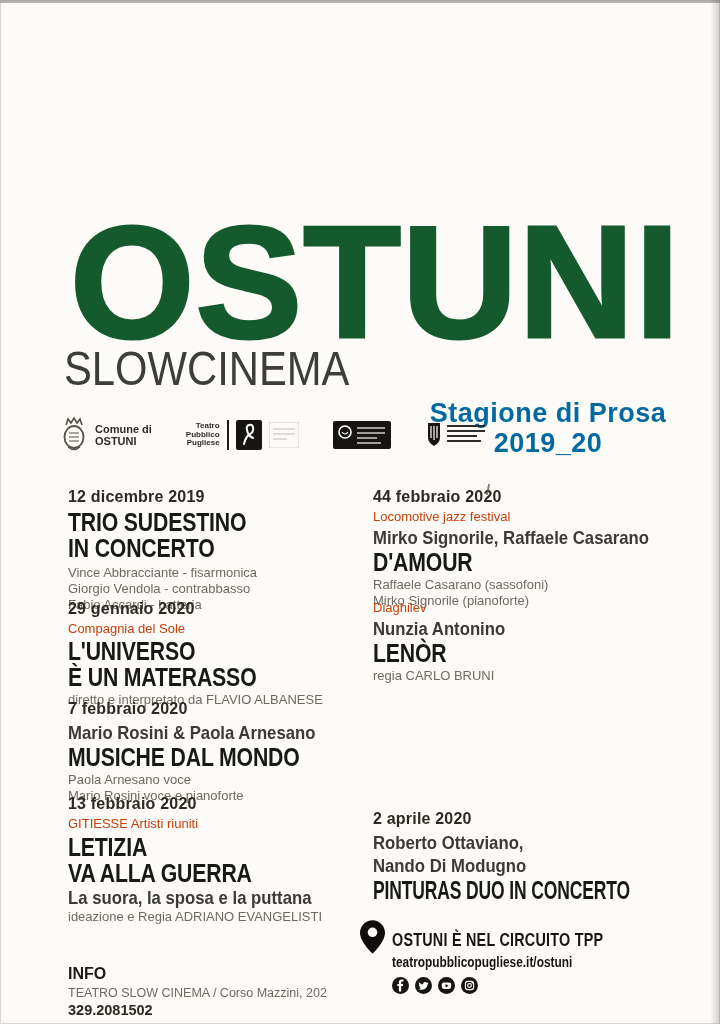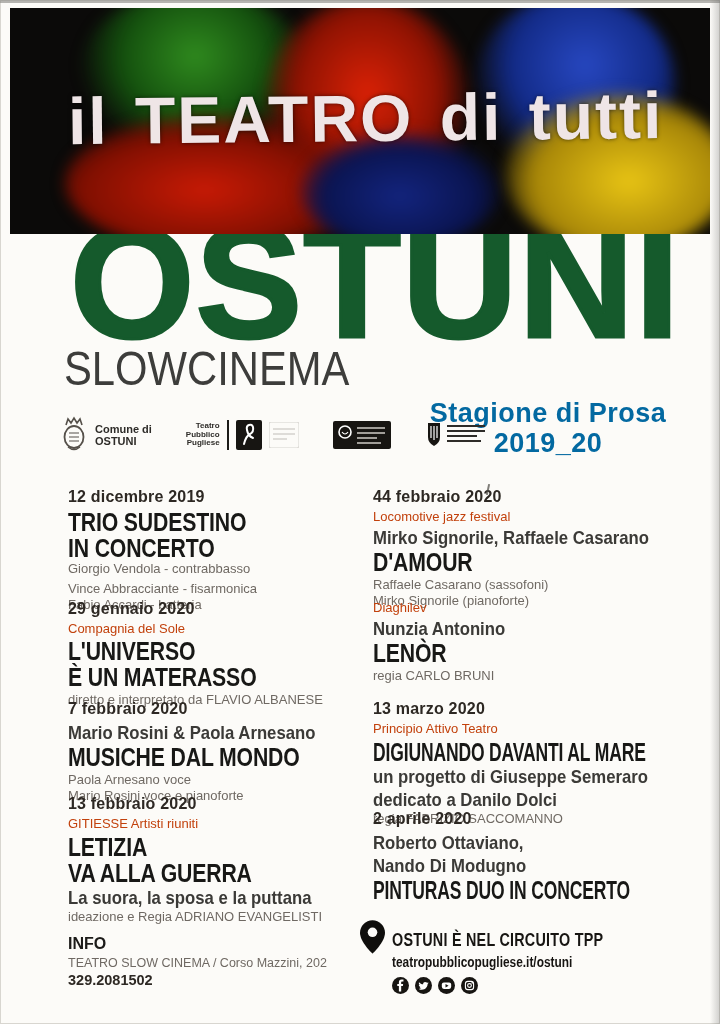--- a/index.html
+++ b/index.html
@@ -80,49 +80,40 @@
   .ev-company{font-size:13px;color:#c2410c;line-height:16px;margin-bottom:1px;}
   .ev-sub{font-size:19px;font-weight:bold;color:#3b3a37;line-height:23px;
     transform:scaleX(.88);transform-origin:left;white-space:nowrap;}
   .ev-title{font-size:25px;font-weight:bold;color:#181816;line-height:26px;
     letter-spacing:-.2px;transform:scaleX(.85);transform-origin:left;white-space:nowrap;}
   .t-narrow{transform:scaleX(.70);}
   .ev-det{font-size:13px;color:#6f6963;line-height:16px;}
   .mt2{margin-top:2px;} .mt4{margin-top:4px;}
 
   
-  .info{position:absolute;left:68px;top:935px;}
+  .info{position:absolute;left:68px;top:965px;}
   .info-label{font-size:16px;font-weight:bold;color:#1c1b19;margin-bottom:2px;}
   .info-address{font-size:12.5px;color:#6f6963;line-height:16px;}
   .info-phone{font-size:14.5px;font-weight:bold;color:#2d2823;margin-top:1px;}
 
   .circuit{position:absolute;left:360px;top:920px;display:flex;align-items:flex-start;gap:7px;}
   .circuit-text{padding-top:10px;}
   .circuit-line{font-size:17.5px;font-weight:bold;color:#171512;letter-spacing:.3px;
     transform:scaleX(.82);transform-origin:left;white-space:nowrap;}
   .website{font-size:14.5px;font-weight:bold;color:#171512;margin-top:3px;
     transform:scaleX(.82);transform-origin:left;white-space:nowrap;}
   .socials{display:flex;gap:6px;margin-top:7px;}
   .soc{width:17px;height:17px;}
 </style>
 </head>
 <body>
 
 <div id="poster">
   <div class="scan-top"></div>
 
-  <div class="banner">
-    <div class="blob green-leaves"></div>
-    <div class="blob red-face-top"></div>
-    <div class="blob blue-face-top"></div>
-    <div class="blob red-face-bottom"></div>
-    <div class="blob navy-figure"></div>
-    <div class="blob yellow-face"></div>
-    <div class="banner-title">il TEATRO di tutti</div>
-  </div>
 
   <div class="city">OSTUNI</div>
   <div class="venue">SLOWCINEMA</div>
   <div class="season">
     <div>Stagione di Prosa</div>
     <div>2019_20</div>
   </div>
 
   <div class="logos">
     <div class="logo-item">
@@ -170,22 +161,22 @@
         <path d="M6 5 v12 M9 5 v14 M12 5 v12" stroke="#fff" stroke-width="1.2"></path>
         <path d="M22 5 h38 M22 10 h38 M22 15 h30 M22 20 h34" stroke="#2e2c29" stroke-width="2"></path>
       </svg>
     </div>
   </div>
 
   <div class="ev col-l" style="top:488px">
     <div class="ev-date">12 dicembre 2019</div>
     <div class="ev-title">TRIO SUDESTINO</div>
     <div class="ev-title">IN CONCERTO</div>
+    <div class="ev-det mt4">Vince Abbracciante - fisarmonica</div>
     <div class="ev-det">Giorgio Vendola - contrabbasso</div>
-    <div class="ev-det mt4">Vince Abbracciante - fisarmonica</div>
     <div class="ev-det">Fabio Accardi - batteria</div>
   </div>
 
   <div class="ev col-l" style="top:600px">
     <div class="ev-date">29 gennaio 2020</div>
     <div class="ev-company">Compagnia del Sole</div>
     <div class="ev-title">L'UNIVERSO</div>
     <div class="ev-title">È UN MATERASSO</div>
     <div class="ev-det mt2">diretto e interpretato da FLAVIO ALBANESE</div>
   </div>
@@ -216,28 +207,20 @@
     <div class="ev-det">Mirko Signorile (pianoforte)</div>
   </div>
 
   <div class="ev col-r" style="top:600px">
     <div class="ev-company">Diaghilev</div>
     <div class="ev-sub">Nunzia Antonino</div>
     <div class="ev-title">LENÒR</div>
     <div class="ev-det mt2">regia CARLO BRUNI</div>
   </div>
 
-  <div class="ev col-r" style="top:700px">
-    <div class="ev-date">13 marzo 2020</div>
-    <div class="ev-company">Principio Attivo Teatro</div>
-    <div class="ev-title t-narrow mt2">DIGIUNANDO DAVANTI AL MARE</div>
-    <div class="ev-sub">un progetto di Giuseppe Semeraro</div>
-    <div class="ev-sub">dedicato a Danilo Dolci</div>
-    <div class="ev-det">regia FABRIZIO SACCOMANNO</div>
-  </div>
 
   <div class="ev col-r" style="top:810px">
     <div class="ev-date">2 aprile 2020</div>
     <div class="ev-sub">Roberto Ottaviano,</div>
     <div class="ev-sub">Nando Di Modugno</div>
     <div class="ev-title t-narrow">PINTURAS DUO IN CONCERTO</div>
   </div>
 
   <div class="info">
     <div class="info-label">INFO</div>

